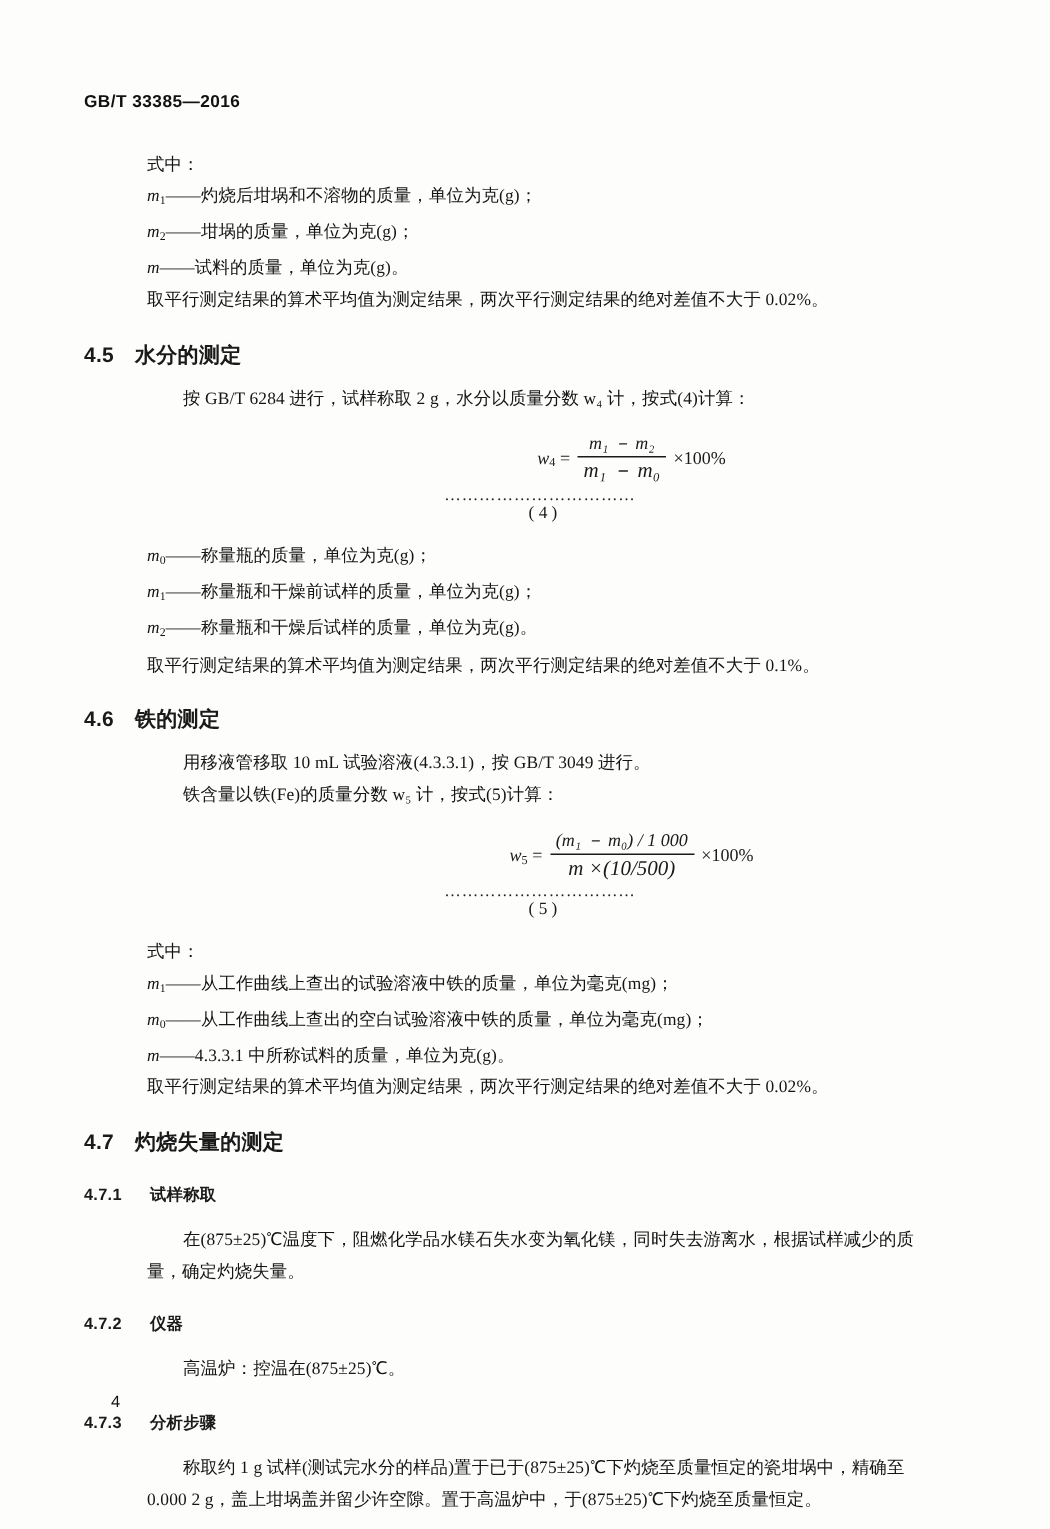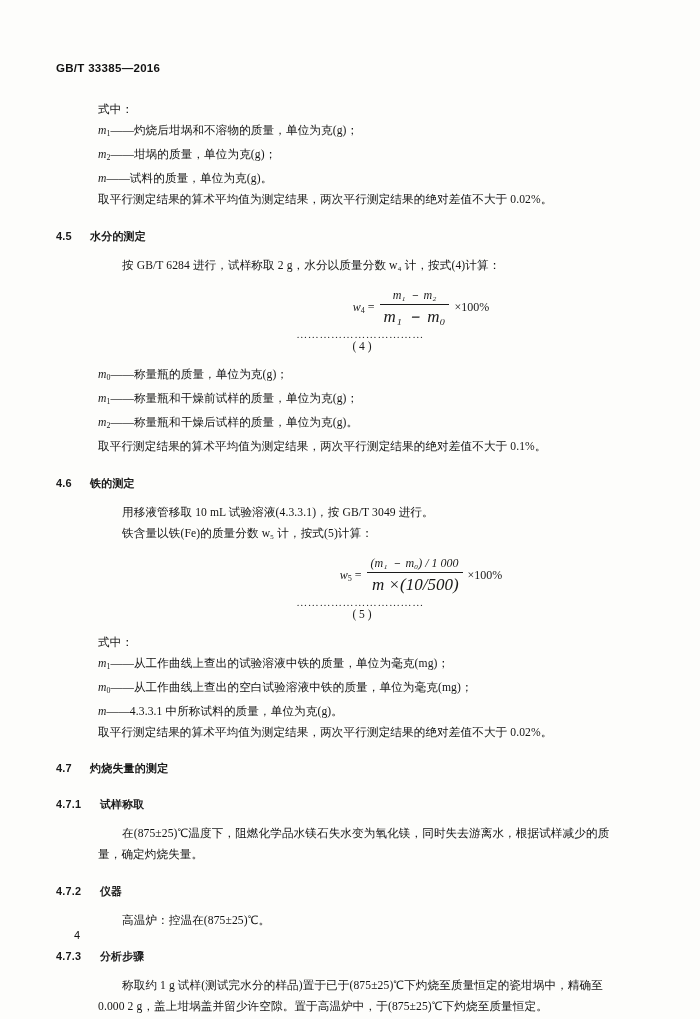--- a/index.html
+++ b/index.html
@@ -40,21 +40,21 @@
     line-height: 19.5px;
     letter-spacing: 0.1px;
     color: #141414;
   }
   p.indent {
     text-indent: 24px;
   }
   .sec {
     font-family: "Liberation Sans", sans-serif;
     font-weight: bold;
-    font-size: 11px;
+    font-size: 14px;
     line-height: 19px;
     margin: 17px 0 10px -42px;
     letter-spacing: 0.2px;
   }
   .sec .num {
     display: inline-block;
     min-width: 34px;
   }
   .sec.sub .num {
     min-width: 44px;
@@ -105,23 +105,22 @@
   .frac .nu {
     display: block;
     padding: 0 4px 1px 4px;
     border-bottom: 1px solid #1a1a1a;
     font-size: 12px;
     white-space: nowrap;
   }
   .frac .de {
     display: block;
     padding: 1px 4px 0 4px;
-    font-size: 17px;
+    font-size: 14px;
     white-space: nowrap;
-    text-align: right;
   }
   .eq .lhs {
     font-size: 12px;
     vertical-align: middle;
   }
   .footer {
     position: absolute;
     left: 74px;
     bottom: 78px;
     font-family: "Liberation Sans", sans-serif;

